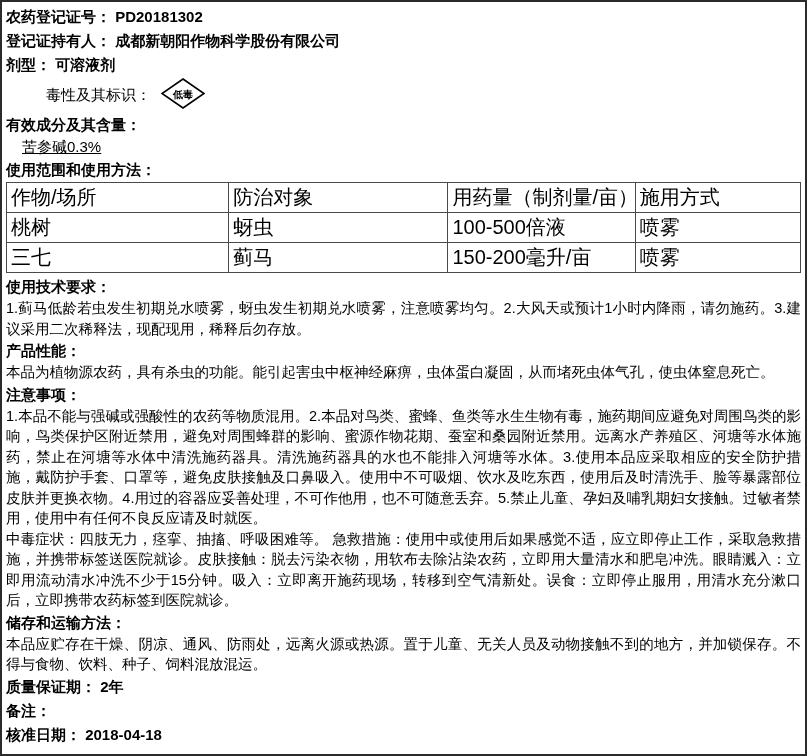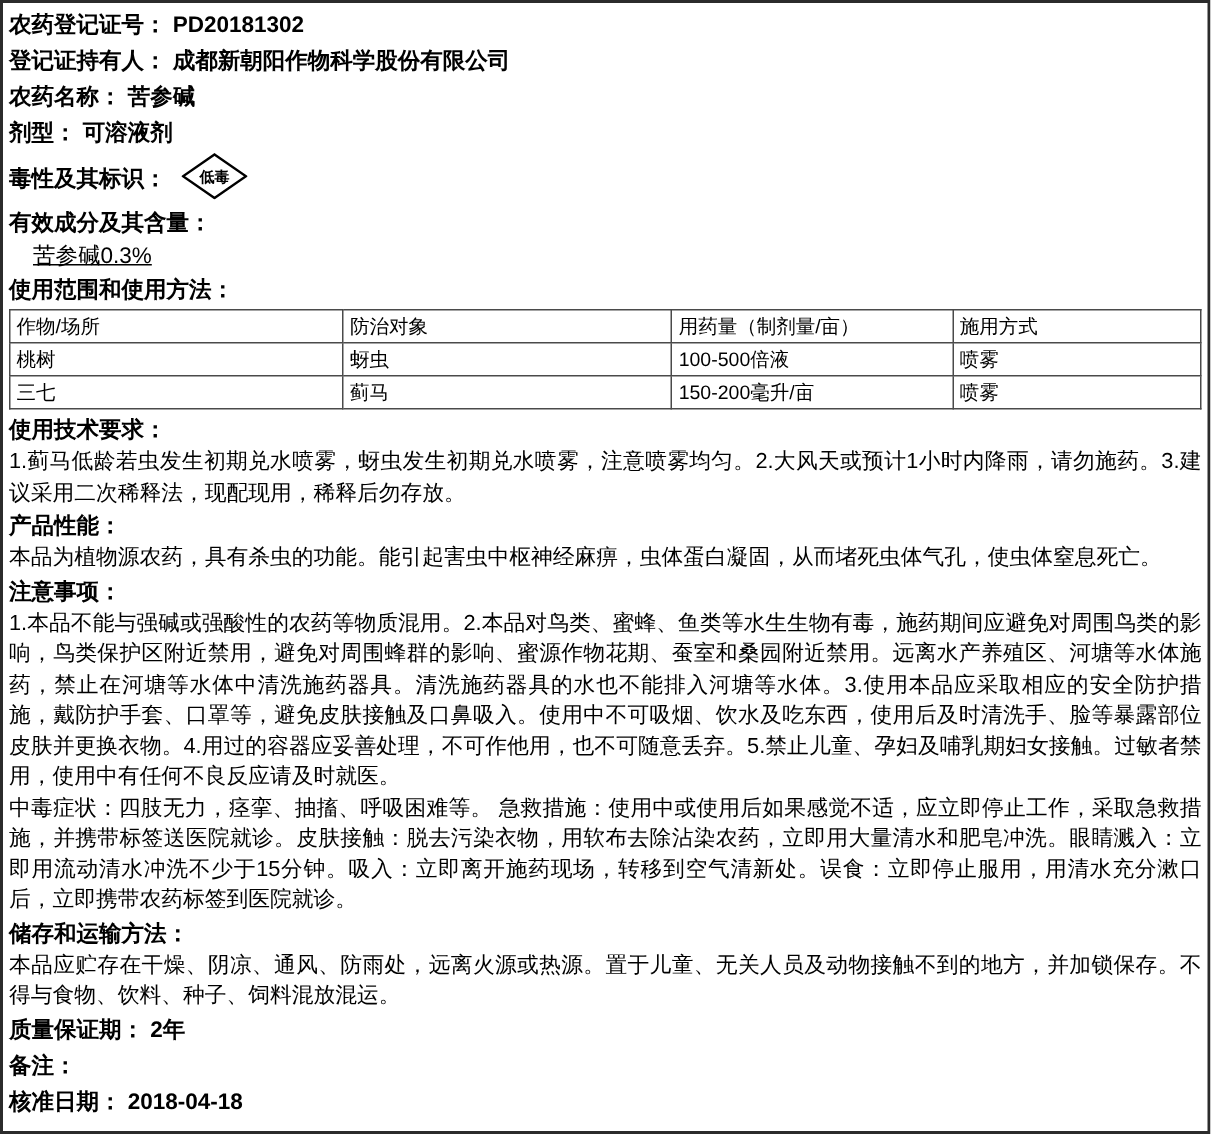--- a/index.html
+++ b/index.html
@@ -13,33 +13,33 @@
     height: 756px;
     border: 2px solid #2b2b2b;
     background: #fff;
     padding: 3px 4px 2px 4px;
     overflow: hidden;
   }
   .kv { font-size: 15px; line-height: 24px; white-space: nowrap; }
   .kv .label { font-weight: bold; }
   .kv .value { font-weight: bold; }
   .tox-row { display: flex; align-items: center; height: 36px; font-size: 15px; }
-  .tox-row .label { font-weight: bold; }
+  .tox-row .label { font-weight: normal; margin-left: 40px; }
   .tox-badge { margin-left: 10px; display: inline-block; }
   .heading { font-size: 15px; font-weight: bold; line-height: 23px; }
   .ai-value { font-size: 15px; line-height: 22px; padding-left: 16px; text-decoration: underline; }
   table.usage {
     width: 100%;
     border-collapse: collapse;
     table-layout: fixed;
     margin: 1px 0 2px 0;
   }
   table.usage th, table.usage td {
     border: 1px solid #4a4a4a;
-    font-size: 13px;
+    font-size: 20px;
     font-weight: normal;
     text-align: left;
     padding: 1px 4px;
     height: 22px;
     overflow: hidden;
     white-space: nowrap;
   }
   .col-crop { width: 28%; }
   .col-target { width: 27.6%; }
   .col-dosage { width: 23.6%; }
@@ -51,24 +51,20 @@
 
 <div class="doc">
 
   <div class="kv">
     <span class="label">农药登记证号：</span>
     <span class="value">PD20181302</span>
   </div>
   <div class="kv">
     <span class="label">登记证持有人：</span>
     <span class="value">成都新朝阳作物科学股份有限公司</span>
-  </div>
-  <div class="kv">
-    <span class="label">农药名称：</span>
-    <span class="value">苦参碱</span>
   </div>
   <div class="kv">
     <span class="label">剂型：</span>
     <span class="value">可溶液剂</span>
   </div>
 
   <div class="tox-row">
     <span class="label">毒性及其标识：</span>
     <span class="tox-badge">
       <svg width="44" height="31" viewBox="0 0 44 31">

